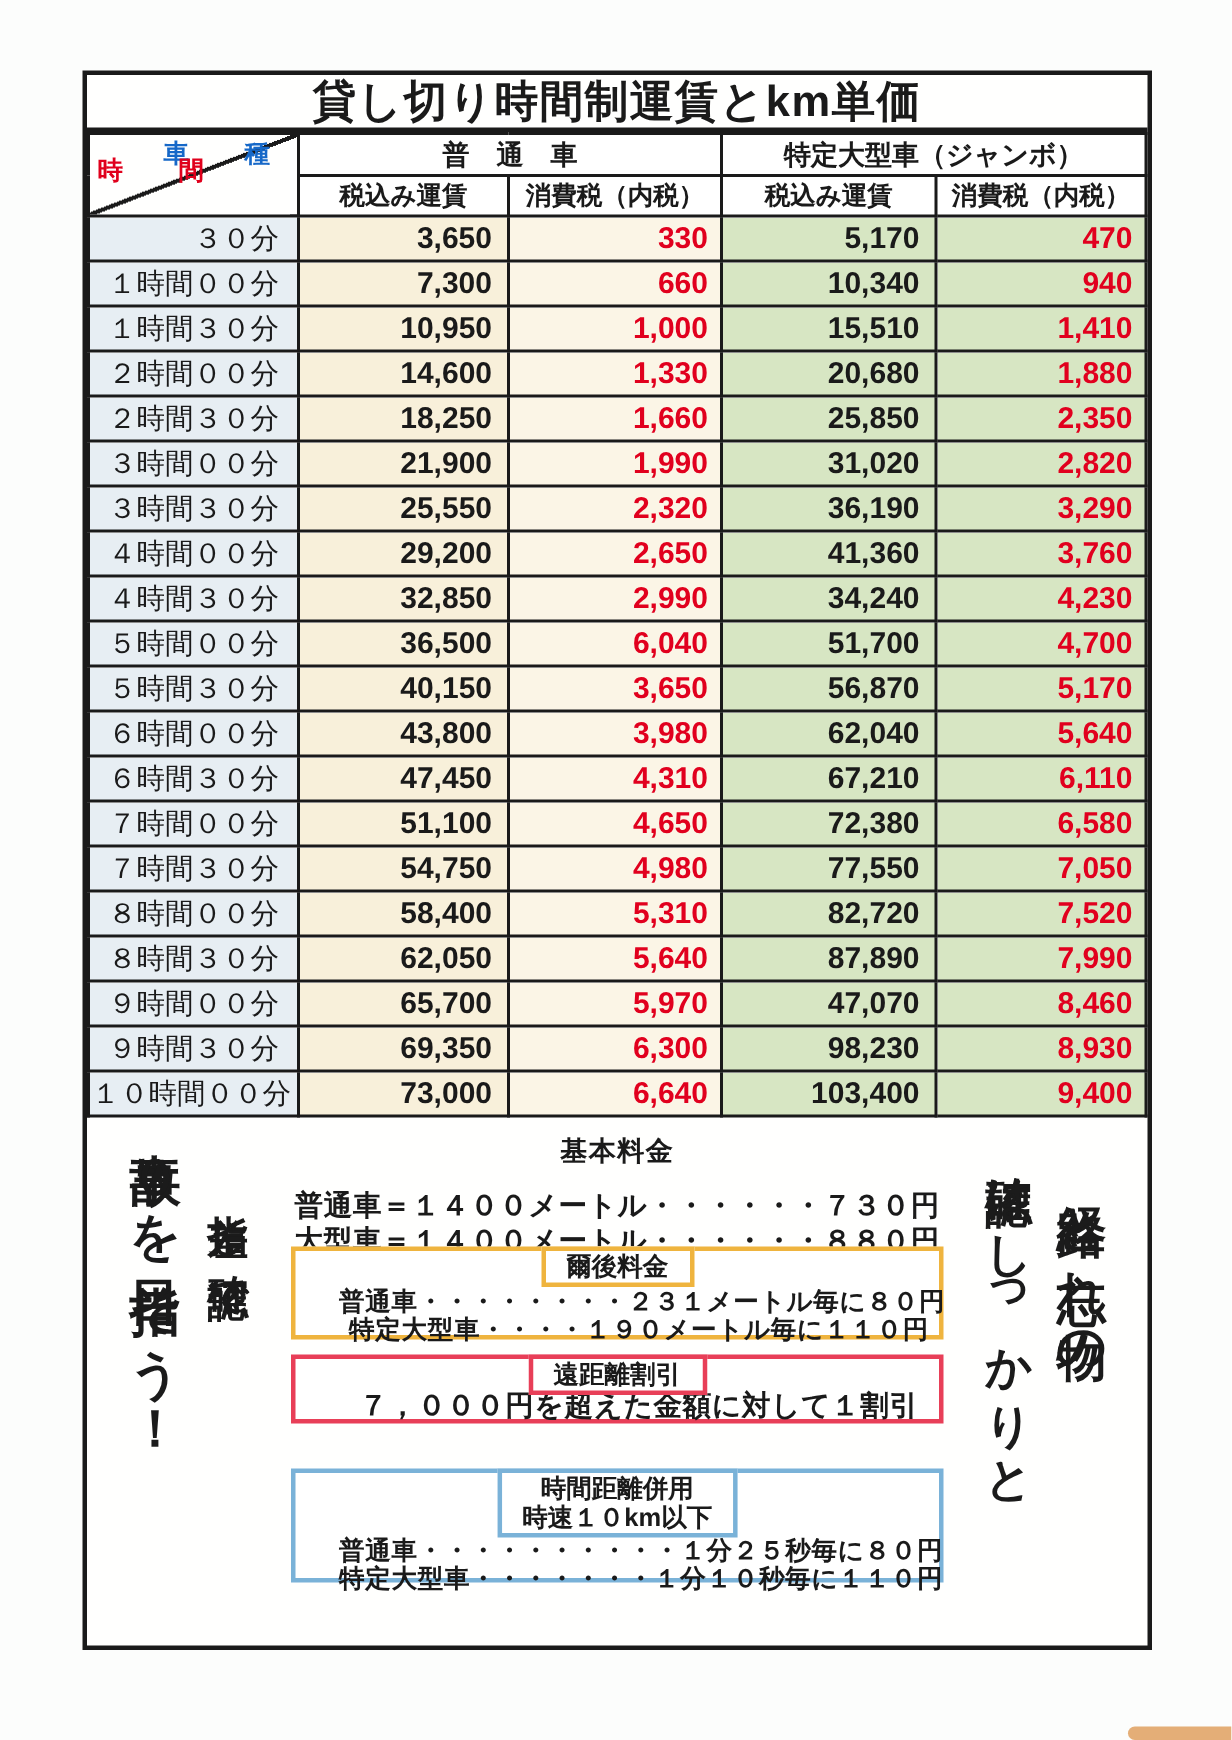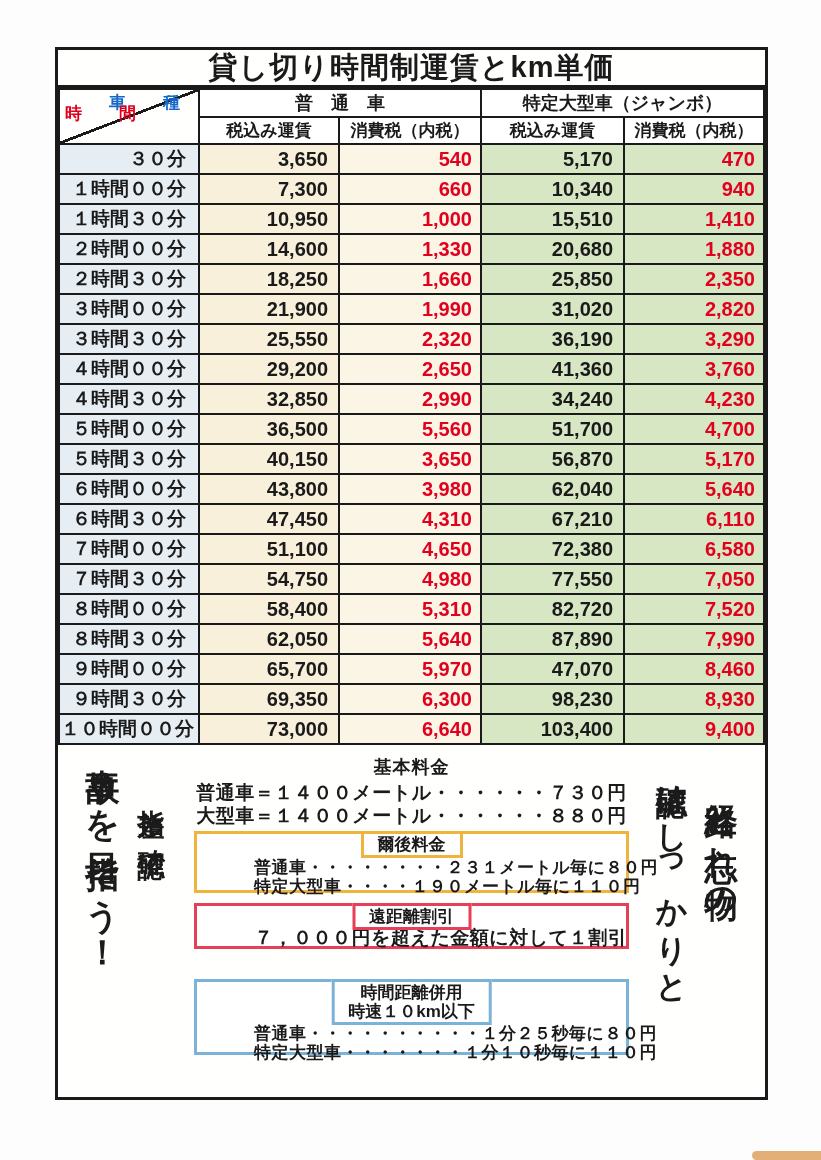--- a/index.html
+++ b/index.html
@@ -45,32 +45,32 @@
   .corner-vehicle{
     position:absolute;top:1px;right:8px;color:var(--header-blue);
     font-size:17px;font-weight:bold;letter-spacing:10px;
   }
   .corner-time{
     position:absolute;bottom:18px;left:5px;color:var(--time-label-red);
     font-size:17px;font-weight:bold;letter-spacing:10px;
   }
   th.group-h{font-size:18px;font-weight:bold;text-align:center;background:#fff;}
   th.sub-h{font-size:17px;font-weight:bold;text-align:center;background:#fff;}
-  td.td-time{background:var(--time-col-bg);text-align:right;padding-right:12px;font-size:19px;font-weight:bold;}
+  td.td-time{background:var(--time-col-bg);text-align:right;padding-right:12px;font-size:19px;font-weight:normal;}
   td.td-fare-n{background:var(--std-col-bg);text-align:right;padding-right:10px;font-size:20px;font-weight:bold;}
   td.td-tax-n{background:var(--std-tax-bg);text-align:right;padding-right:8px;font-size:20px;font-weight:bold;color:var(--tax-red);}
   td.td-fare-l{background:var(--large-col-bg);text-align:right;padding-right:10px;font-size:20px;font-weight:bold;}
   td.td-tax-l{background:var(--large-col-bg);text-align:right;padding-right:8px;font-size:20px;font-weight:bold;color:var(--tax-red);}
   .bottom{position:relative;height:389px;}
   .basic{position:absolute;top:10px;left:0;width:100%;text-align:center;}
   .basic-title{font-size:18px;font-weight:bold;letter-spacing:1px;}
-  .basic-lines{display:inline-block;text-align:right;margin-top:2px;}
+  .basic-lines{display:inline-block;text-align:right;margin-top:14px;}
   .basic-lines div{font-size:19px;font-weight:bold;line-height:23px;letter-spacing:0.5px;}
   .note-box{
-    position:absolute;left:136px;width:435px;box-sizing:border-box;background:#fff;text-align:center;padding-left:28px;
+    position:absolute;left:136px;width:435px;box-sizing:border-box;background:#fff;text-align:center;
   }
   .note-box .box-title{
     position:absolute;top:-3px;left:50%;transform:translateX(-50%);
     background:#fff;padding:0 14px;font-size:17px;font-weight:bold;line-height:21px;white-space:nowrap;
   }
   .box-line{font-size:17px;font-weight:bold;line-height:19px;letter-spacing:0.5px;white-space:nowrap;margin-left:29px;}
   .jigo{top:86px;height:62px;border:3px solid var(--jigo-border);padding-top:24px;}
   .jigo .box-title{border:3px solid var(--jigo-border);}
   .discount{top:158px;height:46px;border:3px solid var(--discount-border);padding-top:22px;}
   .discount .box-title{border:3px solid var(--discount-border);}
@@ -120,21 +120,21 @@
           <th class="sub-h">税込み運賃</th>
           <th class="sub-h">消費税（内税）</th>
           <th class="sub-h">税込み運賃</th>
           <th class="sub-h">消費税（内税）</th>
         </tr>
       </thead>
       <tbody id="fare-body">
           <tr>
             <td class="td-time">３０分</td>
             <td class="td-fare-n">3,650</td>
-            <td class="td-tax-n">540</td>
+            <td class="td-tax-n">330</td>
             <td class="td-fare-l">5,170</td>
             <td class="td-tax-l">470</td>
           </tr>
           <tr>
             <td class="td-time">１時間００分</td>
             <td class="td-fare-n">7,300</td>
             <td class="td-tax-n">660</td>
             <td class="td-fare-l">10,340</td>
             <td class="td-tax-l">940</td>
           </tr>
@@ -183,21 +183,21 @@
           <tr>
             <td class="td-time">４時間３０分</td>
             <td class="td-fare-n">32,850</td>
             <td class="td-tax-n">2,990</td>
             <td class="td-fare-l">34,240</td>
             <td class="td-tax-l">4,230</td>
           </tr>
           <tr>
             <td class="td-time">５時間００分</td>
             <td class="td-fare-n">36,500</td>
-            <td class="td-tax-n">5,560</td>
+            <td class="td-tax-n">6,040</td>
             <td class="td-fare-l">51,700</td>
             <td class="td-tax-l">4,700</td>
           </tr>
           <tr>
             <td class="td-time">５時間３０分</td>
             <td class="td-fare-n">40,150</td>
             <td class="td-tax-n">3,650</td>
             <td class="td-fare-l">56,870</td>
             <td class="td-tax-l">5,170</td>
           </tr>

